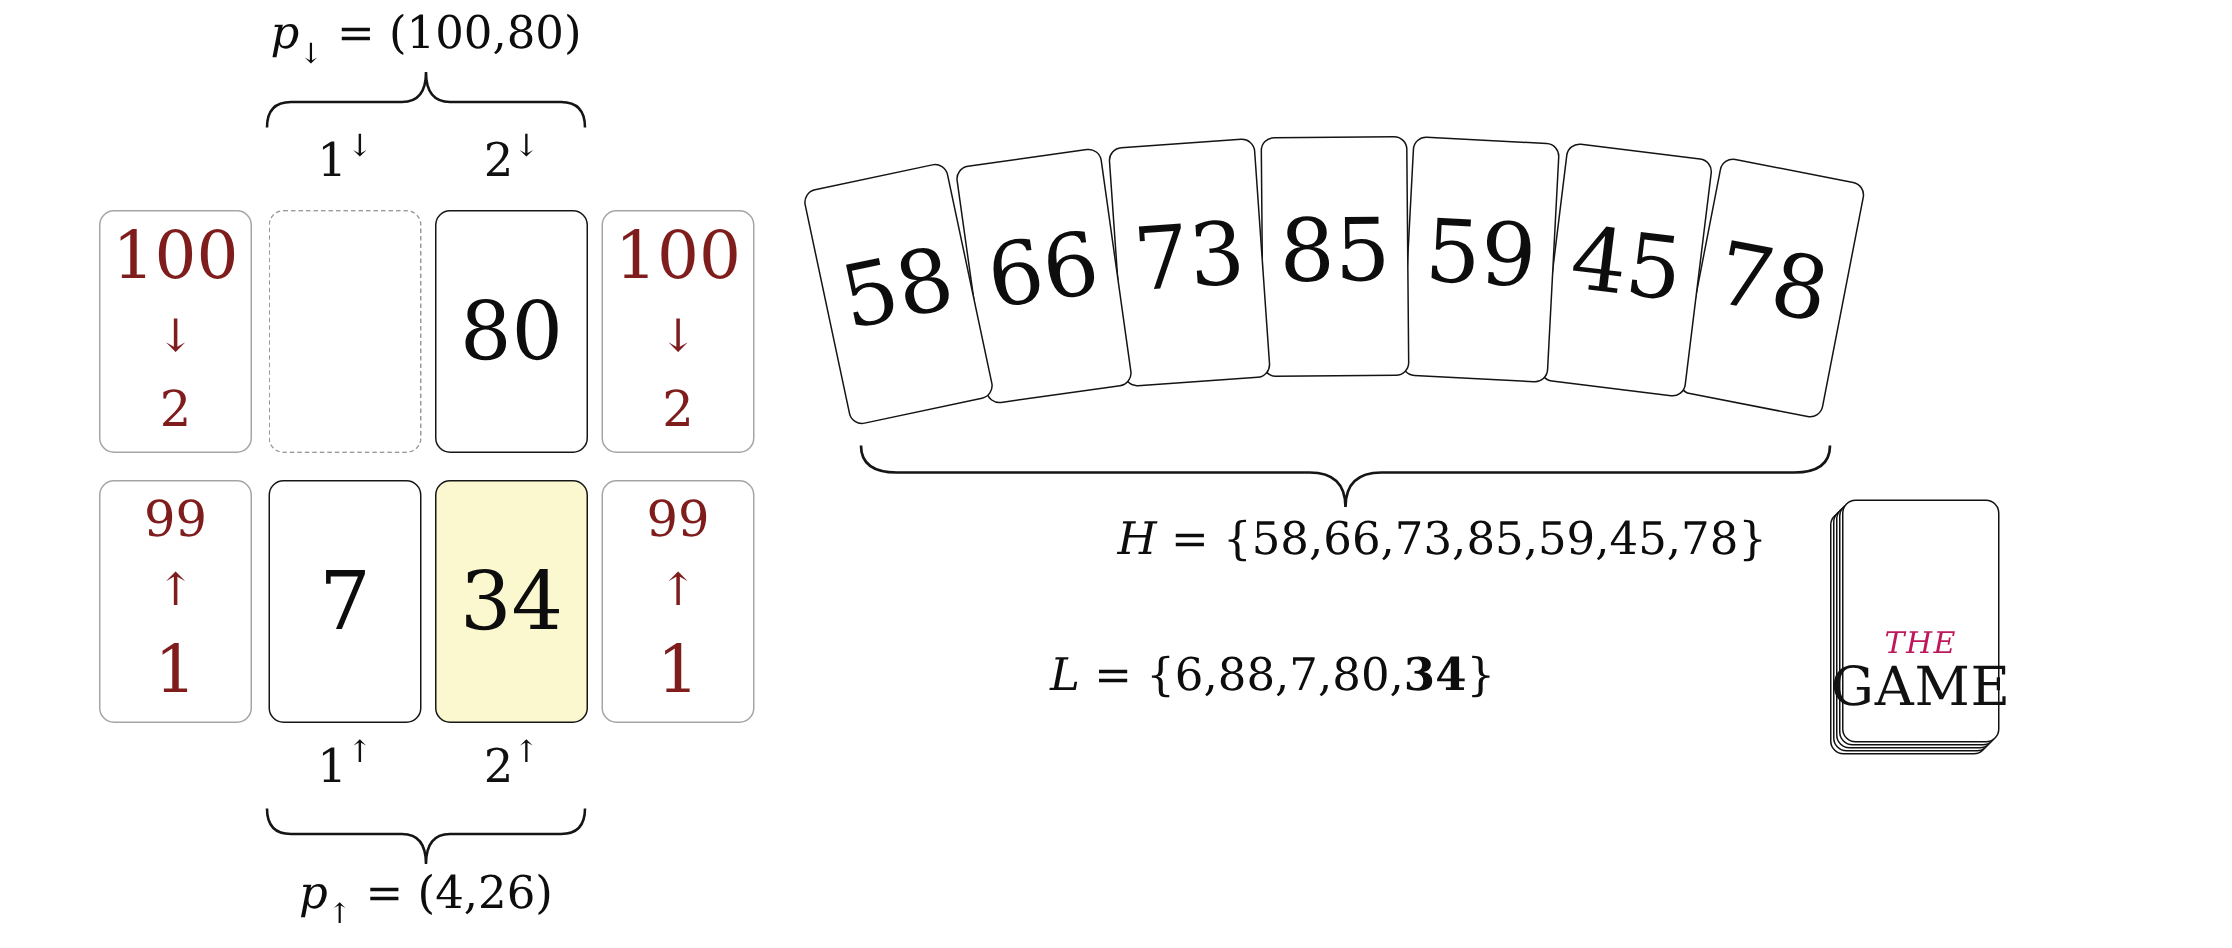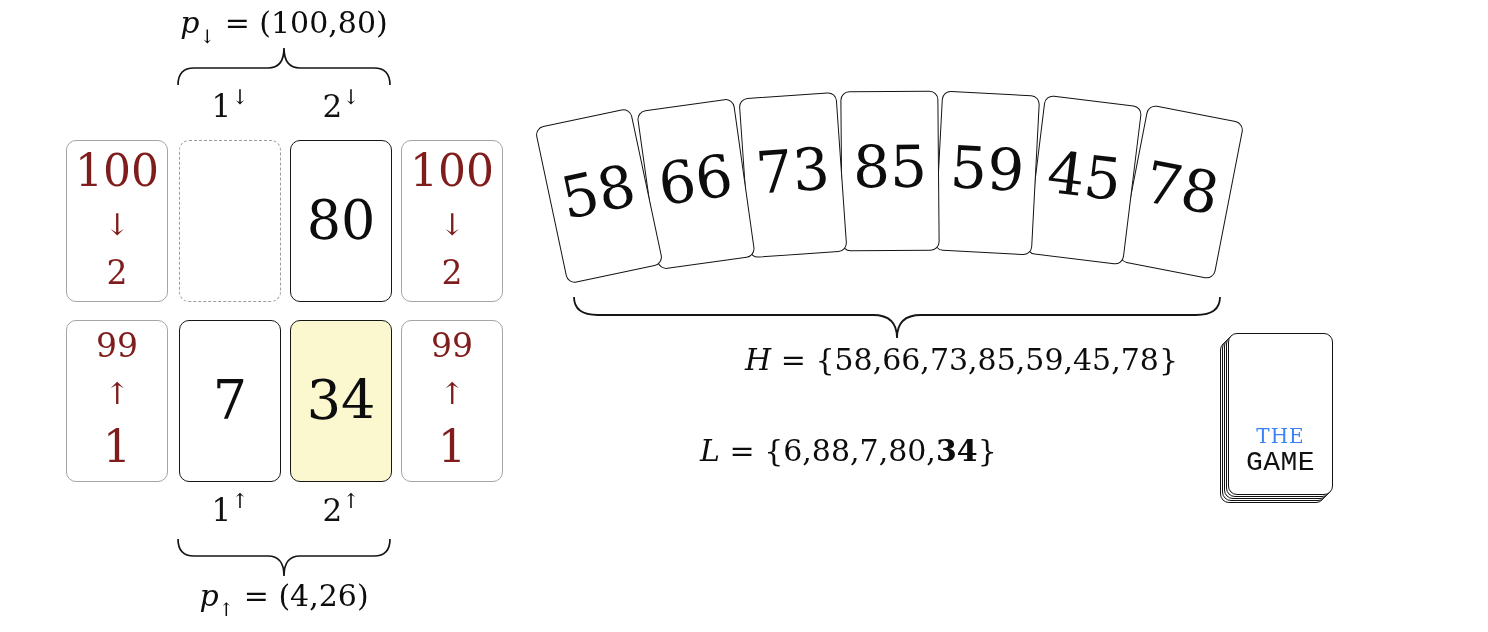--- a/index.html
+++ b/index.html
@@ -30,22 +30,22 @@
   .hcard{position:absolute;width:98px;height:160px;border:1.7px solid #141414;border-radius:9px;
          background:#fff;box-sizing:border-box;display:flex;align-items:center;justify-content:center;
          padding-bottom:8px;}
   .hcard .num{font-size:58px;}
   
   #deck{position:absolute;left:1220px;top:333px;width:113px;height:170px;}
   .deck-layer{position:absolute;width:105px;height:162px;border:1.6px solid #111;border-radius:9px;
               background:#fff;box-sizing:border-box;}
   #deck-top{display:flex;flex-direction:column;align-items:center;justify-content:flex-end;
             padding-bottom:17px;gap:3px;}
-  .deck-t1{font-size:20px;line-height:1;letter-spacing:1px;color:#3b82f6;}
-  .deck-t2{font-size:28px;line-height:1;letter-spacing:0.5px;color:#111;font-family:Liberation Mono, monospace;}
+  .deck-t1{font-size:20px;line-height:1;letter-spacing:1px;color:#be185d;font-style:italic;}
+  .deck-t2{font-size:36px;line-height:1;letter-spacing:0.5px;color:#111;}
   svg{position:absolute;overflow:visible;}
   svg path{fill:none;stroke:#151515;}
 </style>
 </head>
 <body>
 
 <div id="canvas">
 
   <div class="formula f-center" style="left:141px;top:4px;width:286px;"><i>p</i><sub>↓</sub><span> = (100,80)</span></div>
 

